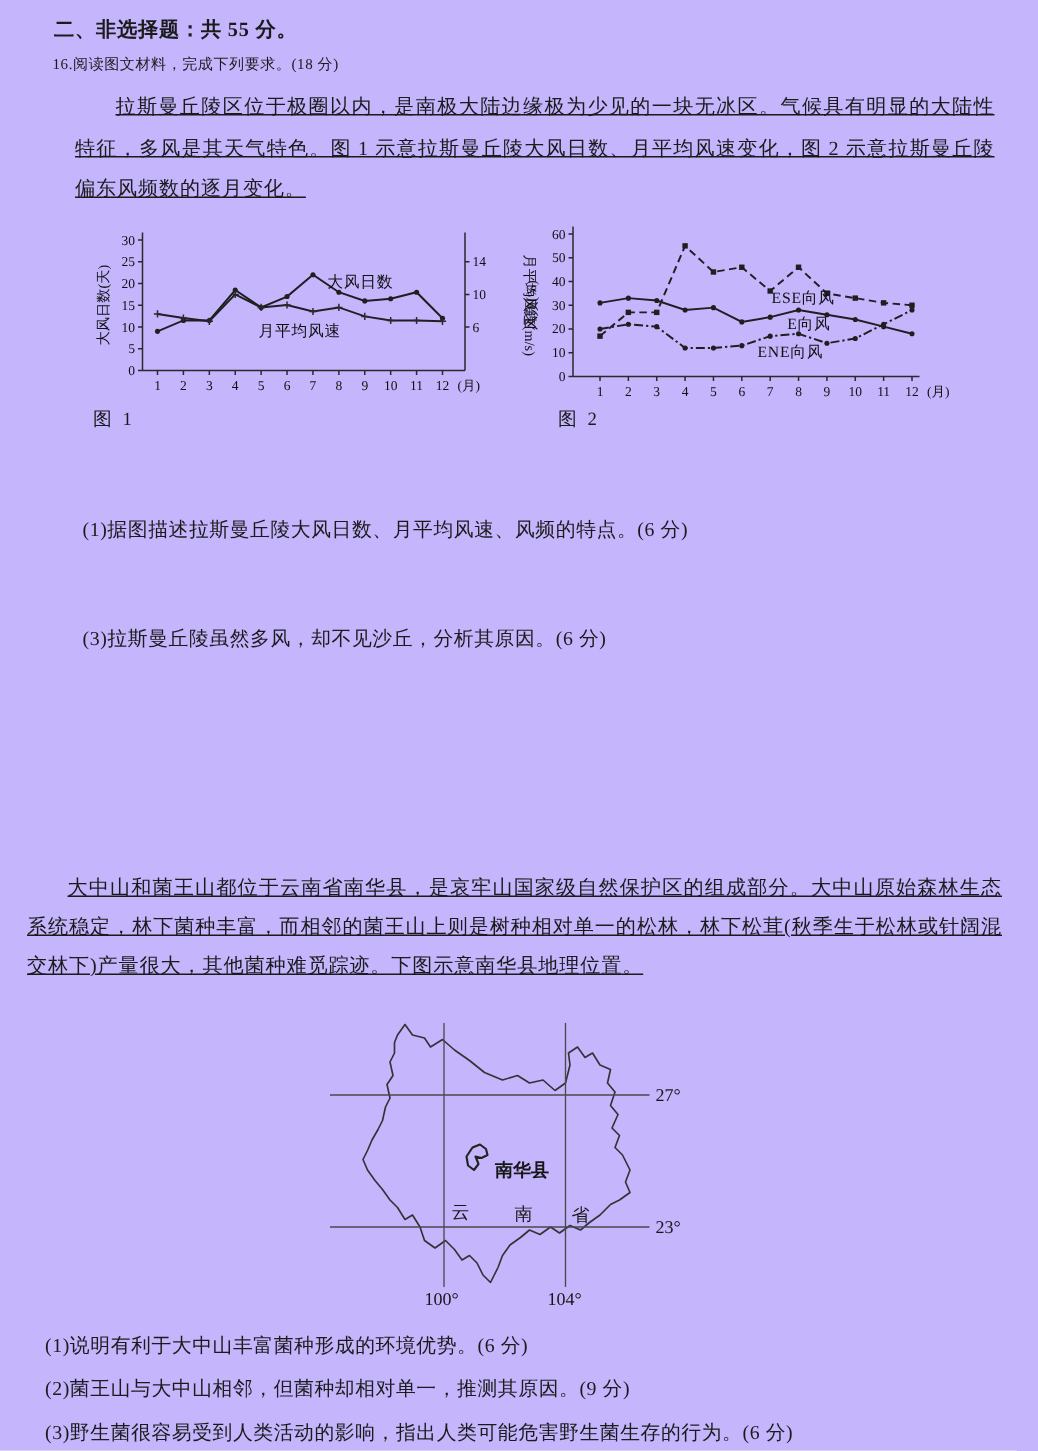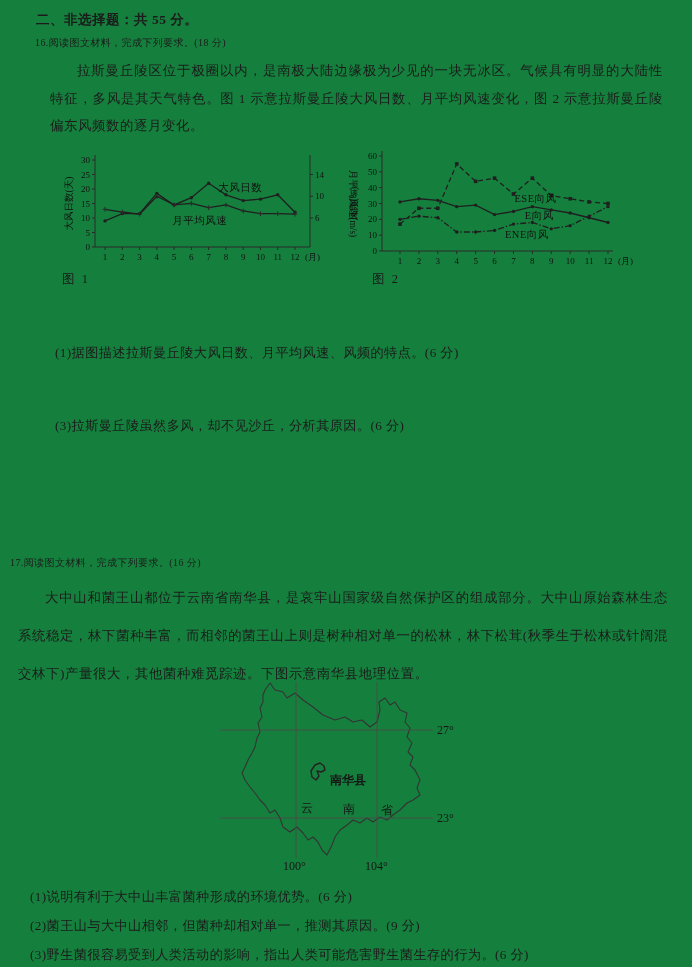--- a/index.html
+++ b/index.html
@@ -1,26 +1,26 @@
 <!DOCTYPE html>
 <html><head>
 <meta charset="utf-8">
 <style>
   html,body{margin:0;padding:0;background:#e8e8e6;}
   .page{
     position:relative;width:692px;height:967px;margin:0 auto;
-    background:#15803d;color:#1b1b1b;overflow:hidden;
+    background:#c4b5fd;color:#1b1b1b;overflow:hidden;
     font-family:"Liberation Serif","DejaVu Serif",serif;
   }
   .abs{position:absolute;}
   .hd{font-weight:bold;font-size:13.5px;letter-spacing:.5px;}
   .qt{font-size:10px;letter-spacing:.4px;}
   .para{
     font-size:13.4px;line-height:27.5px;text-align:justify;
-    letter-spacing:.6px;text-indent:27px;
+    letter-spacing:.6px;text-indent:27px;text-decoration:underline;
   }
   .subq div{white-space:nowrap;font-size:13.2px;letter-spacing:.4px;}
   .q16rows div{line-height:32.5px;margin-top:40px;}
   .q17rows div{line-height:29px;}
   .cap{font-size:12.5px;letter-spacing:2px;}
   
   .ax{stroke:#2a2a2a;stroke-width:1;fill:none;}
   .ln{fill:none;stroke:#1f1f1f;stroke-width:1.3;}
   svg .tk{font-size:9px;fill:#111;font-family:"Liberation Serif",serif;}
   svg .e{text-anchor:end;}
@@ -227,23 +227,22 @@
     </svg>
 
   <div class="abs cap" style="left:62px;top:271px;width:244px;">图 1</div>
   <div class="abs cap" style="left:372px;top:271px;width:244px;">图 2</div>
 
   <div class="abs subq q16rows" style="left:55px;top:297px;">
     <div>(1)据图描述拉斯曼丘陵大风日数、月平均风速、风频的特点。(6 分)</div>
     <div>(3)拉斯曼丘陵虽然多风，却不见沙丘，分析其原因。(6 分)</div>
   </div>
 
-  <div class="abs qt" style="left:10px;top:556px;">17.阅读图文材料，完成下列要求。(16 分)</div>
-
-  <div class="abs para" style="left:18px;top:579px;width:650px;line-height:38px;">大中山和菌王山都位于云南省南华县，是哀牢山国家级自然保护区的组成部分。大中山原始森林生态系统稳定，林下菌种丰富，而相邻的菌王山上则是树种相对单一的松林，林下松茸(秋季生于松林或针阔混交林下)产量很大，其他菌种难觅踪迹。下图示意南华县地理位置。</div>
+
+  <div class="abs para" style="left:18px;top:579px;width:650px;line-height:26px;">大中山和菌王山都位于云南省南华县，是哀牢山国家级自然保护区的组成部分。大中山原始森林生态系统稳定，林下菌种丰富，而相邻的菌王山上则是树种相对单一的松林，林下松茸(秋季生于松林或针阔混交林下)产量很大，其他菌种难觅踪迹。下图示意南华县地理位置。</div>
 
   <svg class="abs" style="left:195px;top:672px;" width="300" height="200" viewBox="0 0 300 200">
     <path class="map-outline" d="M70,18 L75,11 80,18 88,20 92,26 100,21 108,28 118,35 128,43 140,48 150,45 158,50 167,48 175,55 182,50 185,38 184,30 190,26 195,33 200,30 205,38 212,41 210,50 215,56 212,65 217,71 213,80 218,85 215,93 220,98 225,108 222,116 225,123 218,128 212,131 205,138 198,143 192,148 185,145 178,150 172,146 165,151 158,148 152,153 145,158 140,165 137,173 132,183 127,178 123,170 118,165 113,168 108,161 102,155 95,160 88,155 85,146 80,138 75,141 70,133 65,128 60,121 55,115 50,108 47,101 50,95 53,88 57,81 60,75 62,66 65,60 63,51 67,45 65,36 68,30 68,23 Z"></path>
     <line class="map-grid" x1="101" y1="10" x2="101" y2="186"></line>
     <line class="map-grid" x1="182" y1="10" x2="182" y2="186"></line>
     <line class="map-grid" x1="25" y1="58" x2="238" y2="58"></line>
     <line class="map-grid" x1="25" y1="146" x2="238" y2="146"></line>
     <path class="map-county" d="M120,93 L125,91 129,94 130,98 126,100 122,99 124,104 121,108 117,105 116,99 118,96 Z"></path>
     <text class="map-label b" x="135" y="112">南华县</text>
     <text class="map-label" x="106" y="140">云</text>

